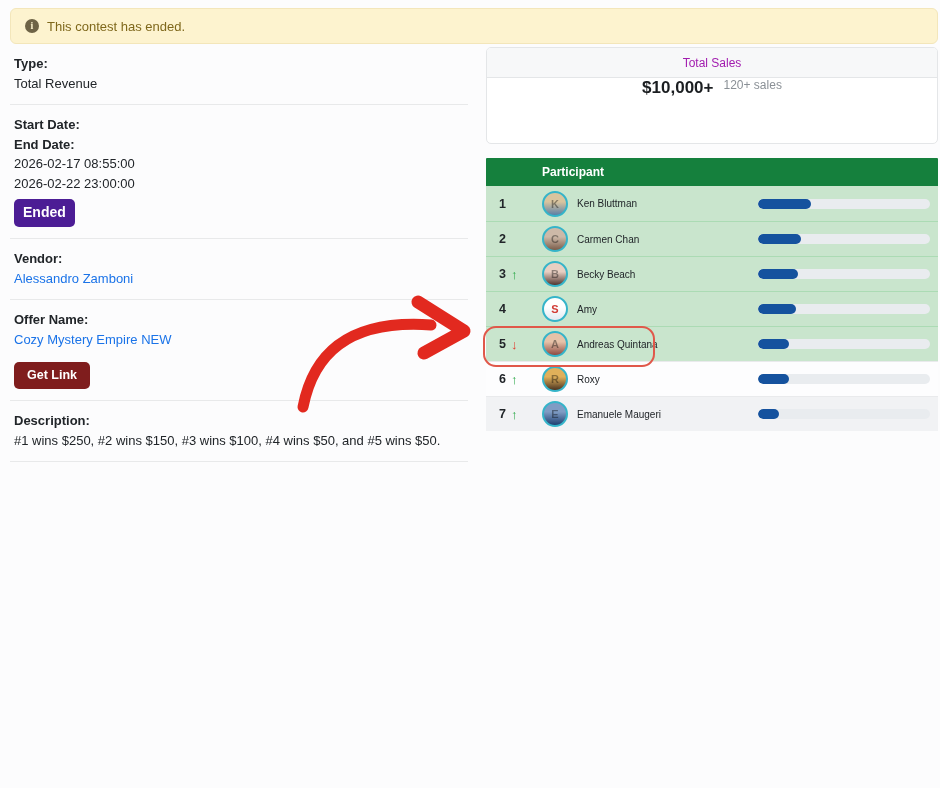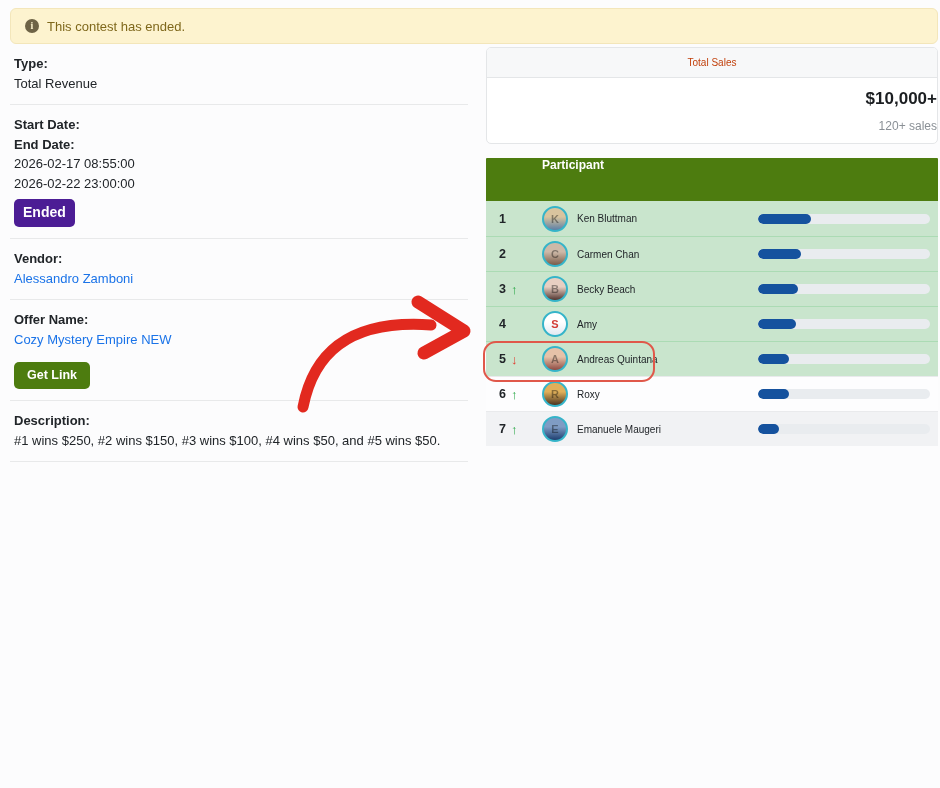--- a/index.html
+++ b/index.html
@@ -27,40 +27,40 @@
   .left-panel { position:absolute; left:10px; top:44px; width:458px; }
   .detail-row { display:flex; padding:10px 4px 11px 4px; border-bottom:1px solid #e8e9ea;flex-direction:column; }
   .dlabel { width:154px; font-weight:700; font-size:13px; line-height:1.5; color:#212529; flex:0 0 auto; }
   .dvalue { flex:1; font-size:13px; line-height:1.5; color:#212529; }
   a.lnk { color:#1a73e8; text-decoration:none; cursor:pointer; }
   .badge-ended {
     display:inline-block; margin-top:6px; background:#4c1d95; color:#fff;
     font-size:14px; font-weight:700; padding:3px 9px 4px; border-radius:5px;
   }
   .btn-getlink {
-    display:inline-block; margin-top:13px; background:#4d7c0f; color:#fff;
+    display:inline-block; margin-top:13px; background:#7f1d1d; color:#fff;
     font-size:12.5px; font-weight:700; padding:6px 13px 7px; border:none;
     border-radius:5px; cursor:pointer; font-family:inherit;
   }
   
   .right-col { position:absolute; left:486px; top:47px; width:452px; }
   .sales-card { border:1px solid #e4e6e8; border-radius:5px; background:#fff; overflow:hidden; }
   .sales-head {
     height:30px; background:#f7f8f9; border-bottom:1px solid #e4e6e8;
     display:flex; align-items:center; justify-content:center;
-    font-size:10px; color:#c2410c;
-  }
-  .sales-body { height:65px; display:flex; flex-direction:column; align-items:flex-end; justify-content:center; gap:10px; }
+    font-size:12px; color:#a21caf;
+  }
+  .sales-body { height:65px; display:flex; flex-direction:row; align-items:flex-start; justify-content:center; gap:10px; }
   .sales-amount { font-size:17px; font-weight:700; color:#1b1e21; }
   .sales-sub { font-size:12px; color:#8a9096; }
   
   .lb { margin-top:14px; width:452px; }
   .lb-header {
-    height:43px; background:#4d7c0f; color:#fff; font-size:12px; font-weight:700;
-    display:flex; align-items:flex-start; padding-left:56px;
+    height:28px; background:#15803d; color:#fff; font-size:12px; font-weight:700;
+    display:flex; align-items:center; padding-left:56px;
     border-radius:1px 1px 0 0;
   }
   .lb-row { height:35px; display:flex; align-items:center; position:relative; background:#fdfdfe; }
   .lb-row.hl { background:#c9e5cd; }
   .lb-row.hl + .lb-row.hl { border-top:1px solid #abdbb4; }
   .lb-row.plain { border-top:1px solid #e9eaec; }
   .lb-row.plain:nth-child(even) { background:#f1f2f4; }
   .rank { width:56px; padding-left:13px; display:flex; align-items:center; gap:5px; flex:0 0 auto; }
   .rk { font-size:12.5px; font-weight:700; color:#212529; }
   .trend { font-size:13px; font-weight:700; line-height:1; }

